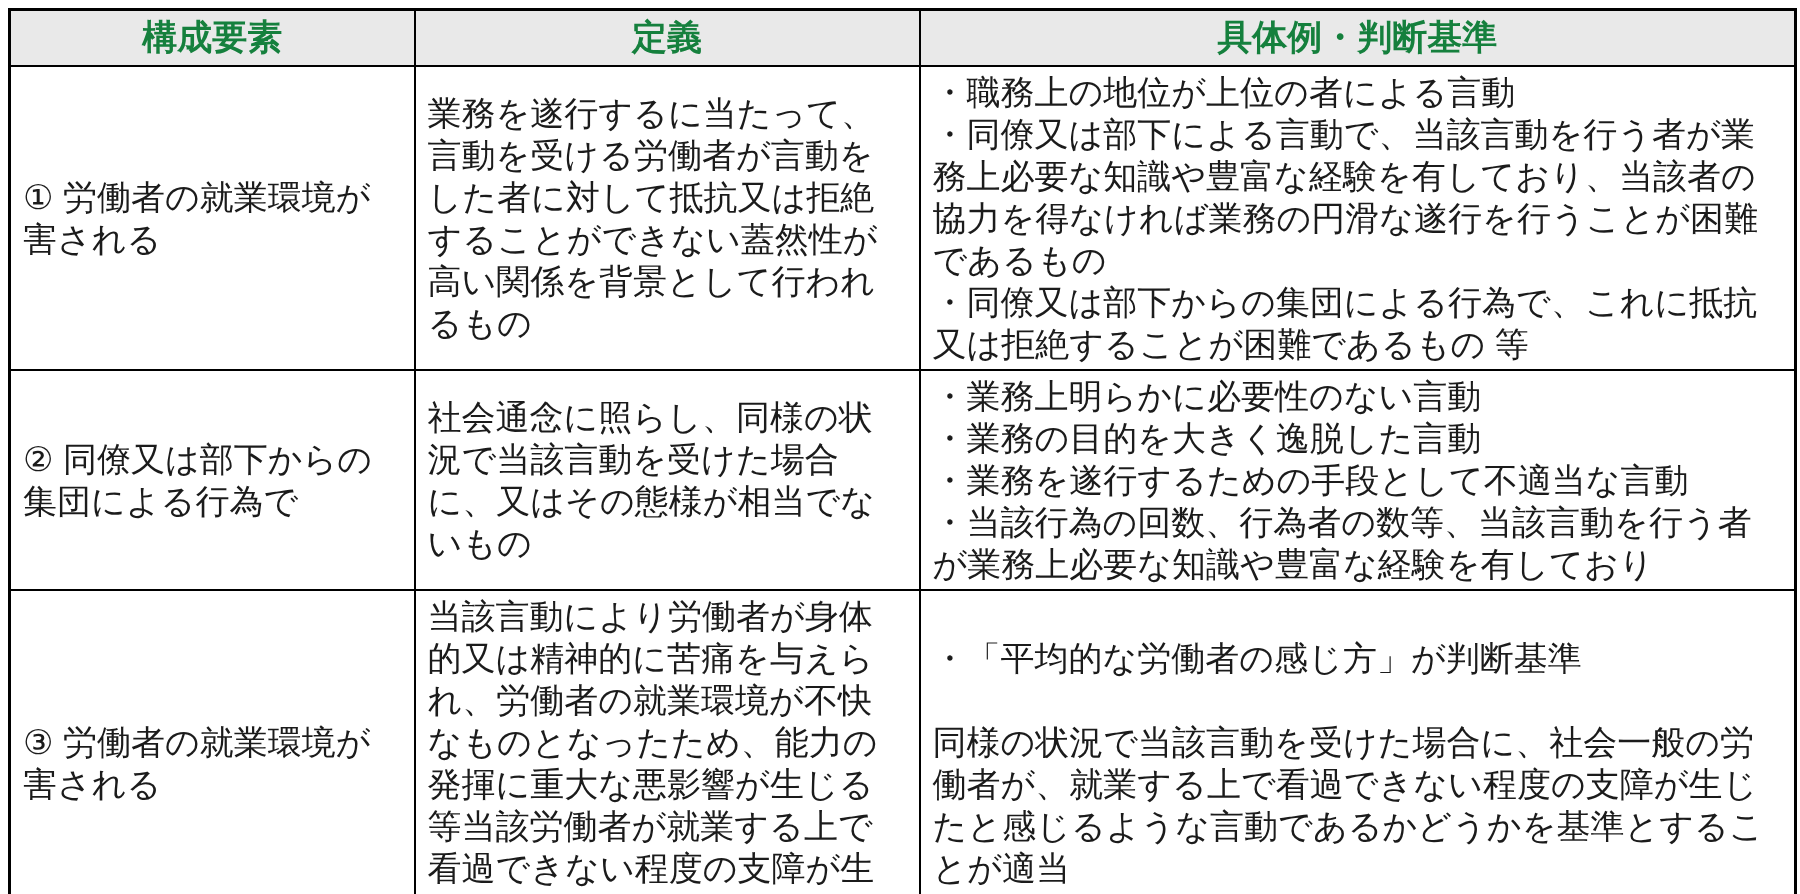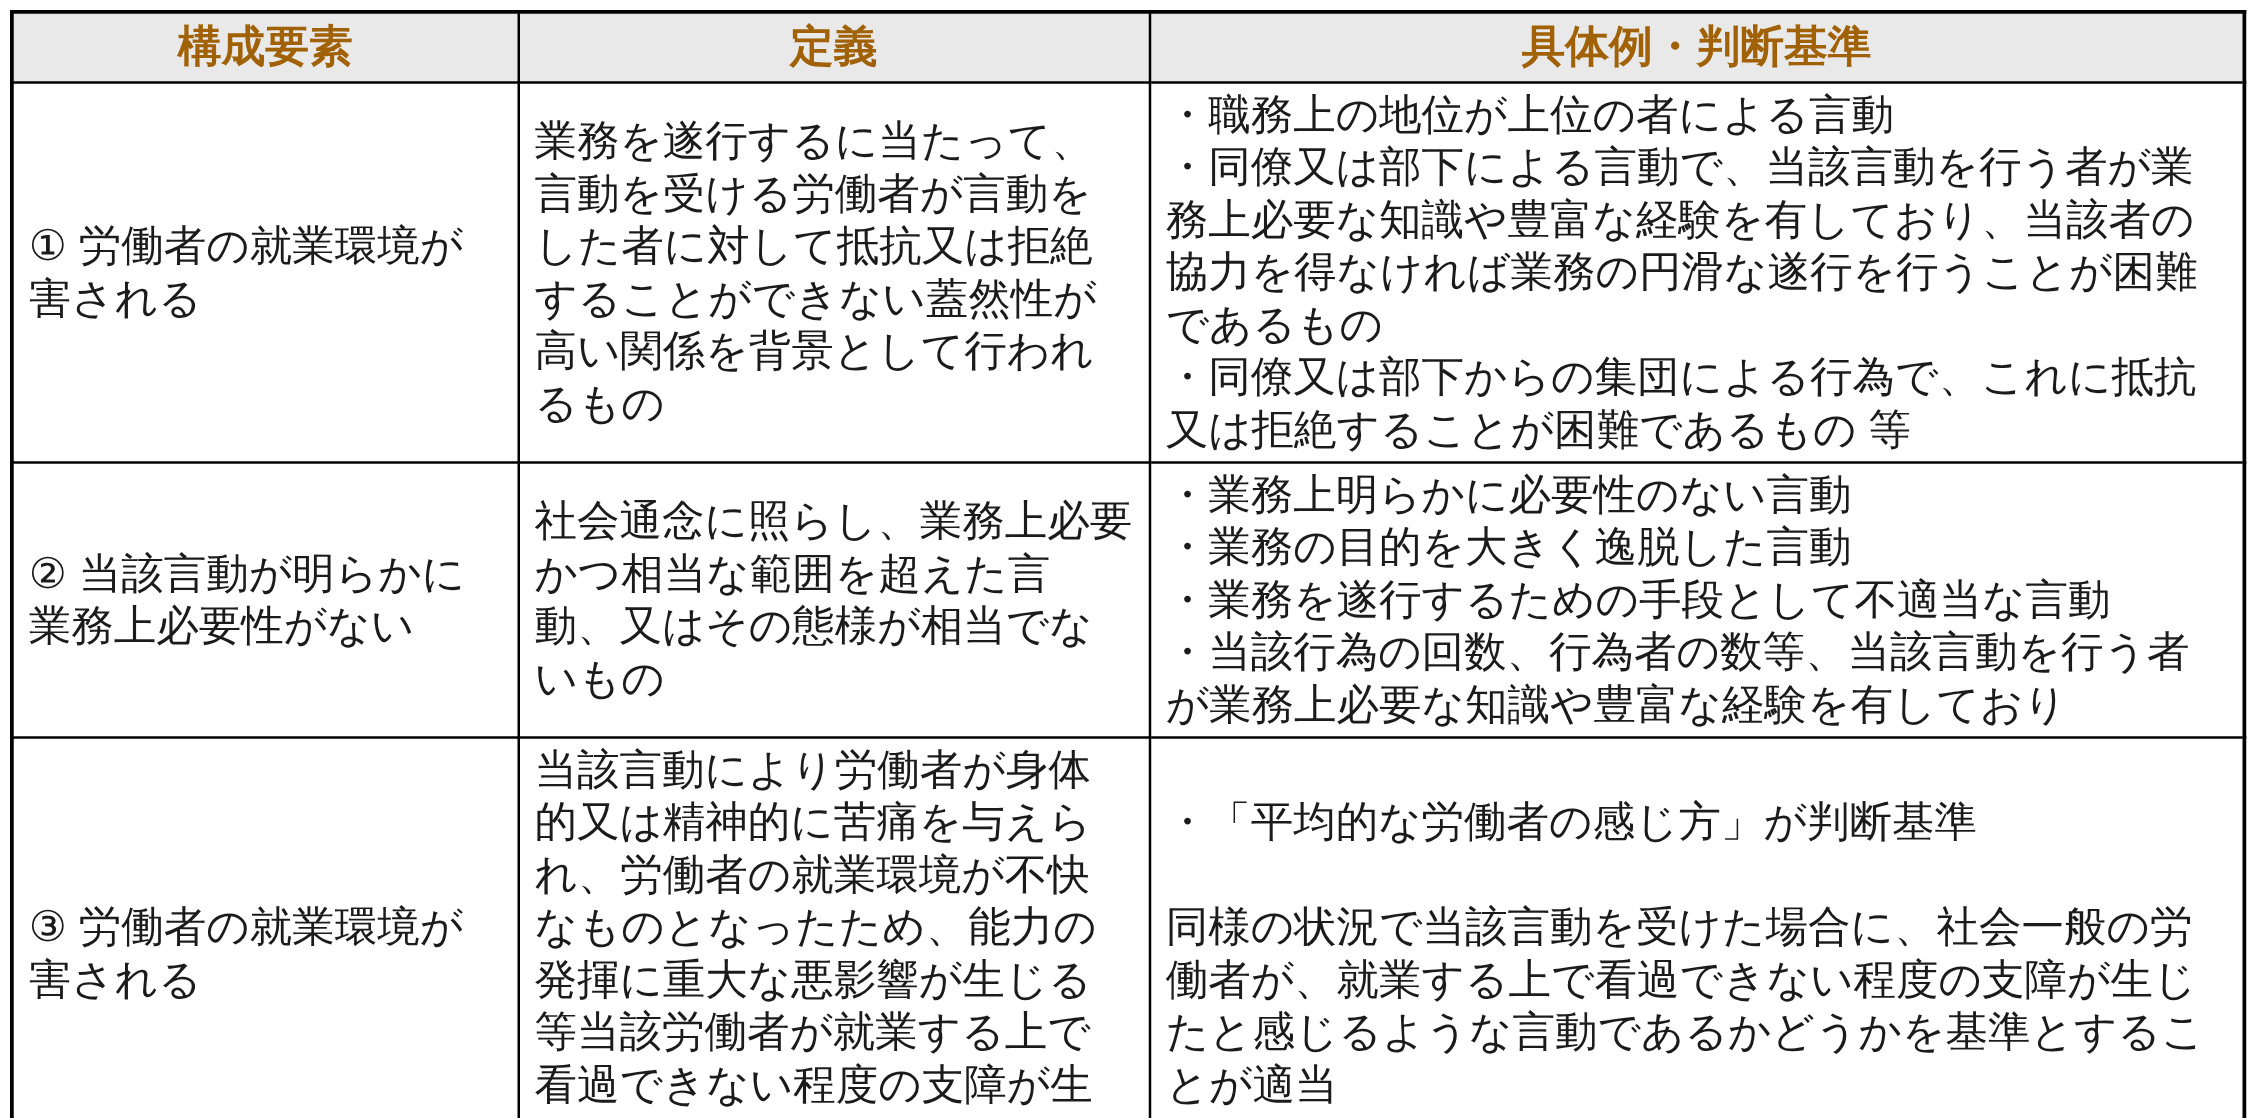--- a/index.html
+++ b/index.html
@@ -30,21 +30,21 @@
     overflow: hidden;
   }
   .doc-table th {
     background: #e9e9e9;
     height: 56px;
     font-size: 35px;
     font-weight: bold;
     text-align: center;
     vertical-align: middle;
     padding: 0 6px;
-    color: #a16207;
+    color: #15803d;
   }
   .doc-table td {
     font-size: 34px;
     line-height: 42px;
     padding: 4px 12px;
     vertical-align: middle;
     text-align: left;
     word-break: normal;
     overflow-wrap: break-word;
   }
@@ -76,22 +76,22 @@
   </thead>
   <tbody>
     <tr class="row-1">
       <td class="cell-element">① 労働者の就業環境が害される</td>
       <td class="cell-definition">業務を遂行するに当たって、言動を受ける労働者が言動をした者に対して抵抗又は拒絶することができない蓋然性が高い関係を背景として行われるもの</td>
       <td class="cell-examples">・職務上の地位が上位の者による言動
 ・同僚又は部下による言動で、当該言動を行う者が業務上必要な知識や豊富な経験を有しており、当該者の協力を得なければ業務の円滑な遂行を行うことが困難であるもの
 ・同僚又は部下からの集団による行為で、これに抵抗又は拒絶することが困難であるもの 等</td>
     </tr>
     <tr class="row-2">
-      <td class="cell-element">② 当該言動が明らかに業務上必要性がない</td>
-      <td class="cell-definition">社会通念に照らし、業務上必要かつ相当な範囲を超えた言動、又はその態様が相当でないもの</td>
+      <td class="cell-element">② 同僚又は部下からの集団による行為で</td>
+      <td class="cell-definition">社会通念に照らし、同様の状況で当該言動を受けた場合に、又はその態様が相当でないもの</td>
       <td class="cell-examples">・業務上明らかに必要性のない言動
 ・業務の目的を大きく逸脱した言動
 ・業務を遂行するための手段として不適当な言動
 ・当該行為の回数、行為者の数等、当該言動を行う者が業務上必要な知識や豊富な経験を有しており</td>
     </tr>
     <tr class="row-3">
       <td class="cell-element">③ 労働者の就業環境が害される</td>
       <td class="cell-definition">当該言動により労働者が身体的又は精神的に苦痛を与えられ、労働者の就業環境が不快なものとなったため、能力の発揮に重大な悪影響が生じる等当該労働者が就業する上で看過できない程度の支障が生じること</td>
       <td class="cell-examples">・「平均的な労働者の感じ方」が判断基準
 

